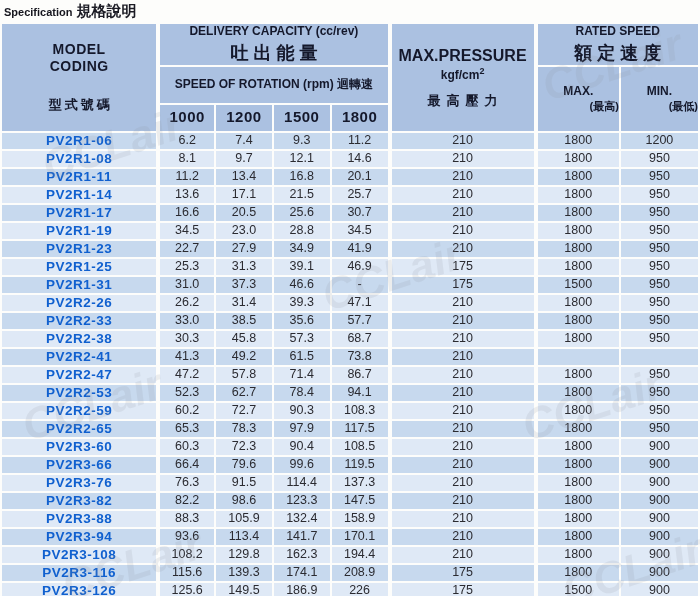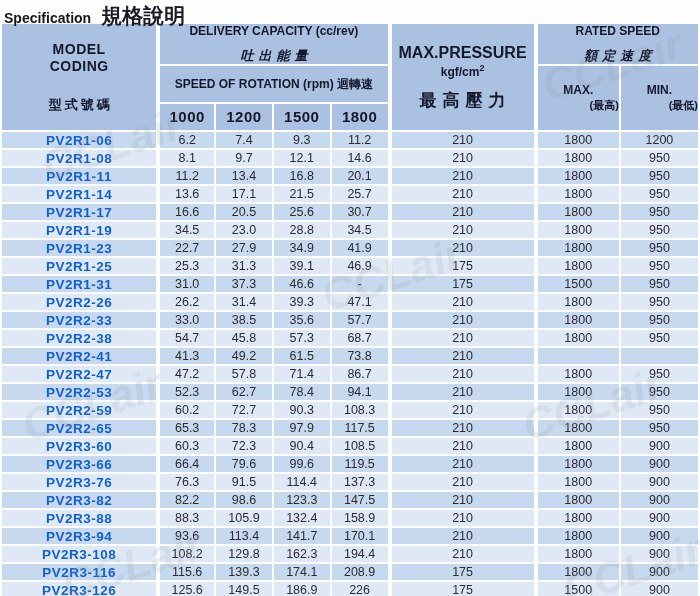--- a/index.html
+++ b/index.html
@@ -11,30 +11,30 @@
     background: #fdfdfb;
     overflow: hidden;
     font-family: "Liberation Sans", sans-serif;
   }
   .title-bar {
     padding: 2px 0 3px 4px;
     height: 22px;
     white-space: nowrap;
   }
   .title-en {
-    font-size: 14px;
+    font-size: 11px;
     font-weight: bold;
     color: #15151d;
     letter-spacing: 0px;
   }
   .title-zh {
-    font-size: 21px;
+    font-size: 15px;
     font-weight: bold;
     color: #1b1b24;
-    margin-left: 10px;
+    margin-left: 4px;
   }
   table.spec {
     width: 700px;
     table-layout: fixed;
     border-collapse: separate;
     border-spacing: 2px;
   }
   th, td {
     overflow: hidden;
     vertical-align: middle;
@@ -46,23 +46,23 @@
     font-weight: bold;
     line-height: 1.25;
   }
   .grp { border-left: 2px solid #fdfdfb; }
   th.h-model { height: 88px; }
   th.h-delivery { height: 40px; font-size: 12px; }
   th.h-rotation { height: 36px; font-size: 12px; }
   th.h-rpm { height: 26px; font-size: 15px; font-weight: 600; letter-spacing: 0.5px; }
   th.h-maxmin { font-size: 12px; }
   .en-2line { font-size: 14px; letter-spacing: 0.5px; line-height: 1.2; }
-  .zh-sub { font-size: 13px; font-weight: bold; letter-spacing: 5px; margin-top: 9px; text-indent: 5px; font-style: italic; }
+  .zh-sub { font-size: 18px; font-weight: bold; letter-spacing: 5px; margin-top: 3px; text-indent: 5px; }
   .zh-model { font-size: 13px; letter-spacing: 3px; margin-top: 22px; text-indent: 3px; }
-  .press-zh { font-size: 17px; letter-spacing: 6px; margin-top: 10px; text-indent: 6px; }
+  .press-zh { font-size: 13px; letter-spacing: 6px; margin-top: 10px; text-indent: 6px; }
   .paren { font-size: 11px; font-weight: bold; margin-top: 1px; text-align: right; }
   sup { font-size: 9px; }
   tbody td {
     height: 16px;
     font-size: 12.5px;
     line-height: 1;
     color: var(--value-text, #2b2b31);
   }
   tbody tr.odd td  { background: var(--row-odd, #c7d9ee); }
   tbody tr.even td { background: var(--row-even, #dfe9f6); }
@@ -249,21 +249,21 @@
           <td class="grp">33.0</td>
           <td>38.5</td>
           <td>35.6</td>
           <td>57.7</td>
           <td class="grp">210</td>
           <td class="grp">1800</td>
           <td>950</td>
         </tr>
         <tr class="even">
           <td class="model">PV2R2-38</td>
-          <td class="grp">54.7</td>
+          <td class="grp">30.3</td>
           <td>45.8</td>
           <td>57.3</td>
           <td>68.7</td>
           <td class="grp">210</td>
           <td class="grp">1800</td>
           <td>950</td>
         </tr>
         <tr class="odd">
           <td class="model">PV2R2-41</td>
           <td class="grp">41.3</td>

